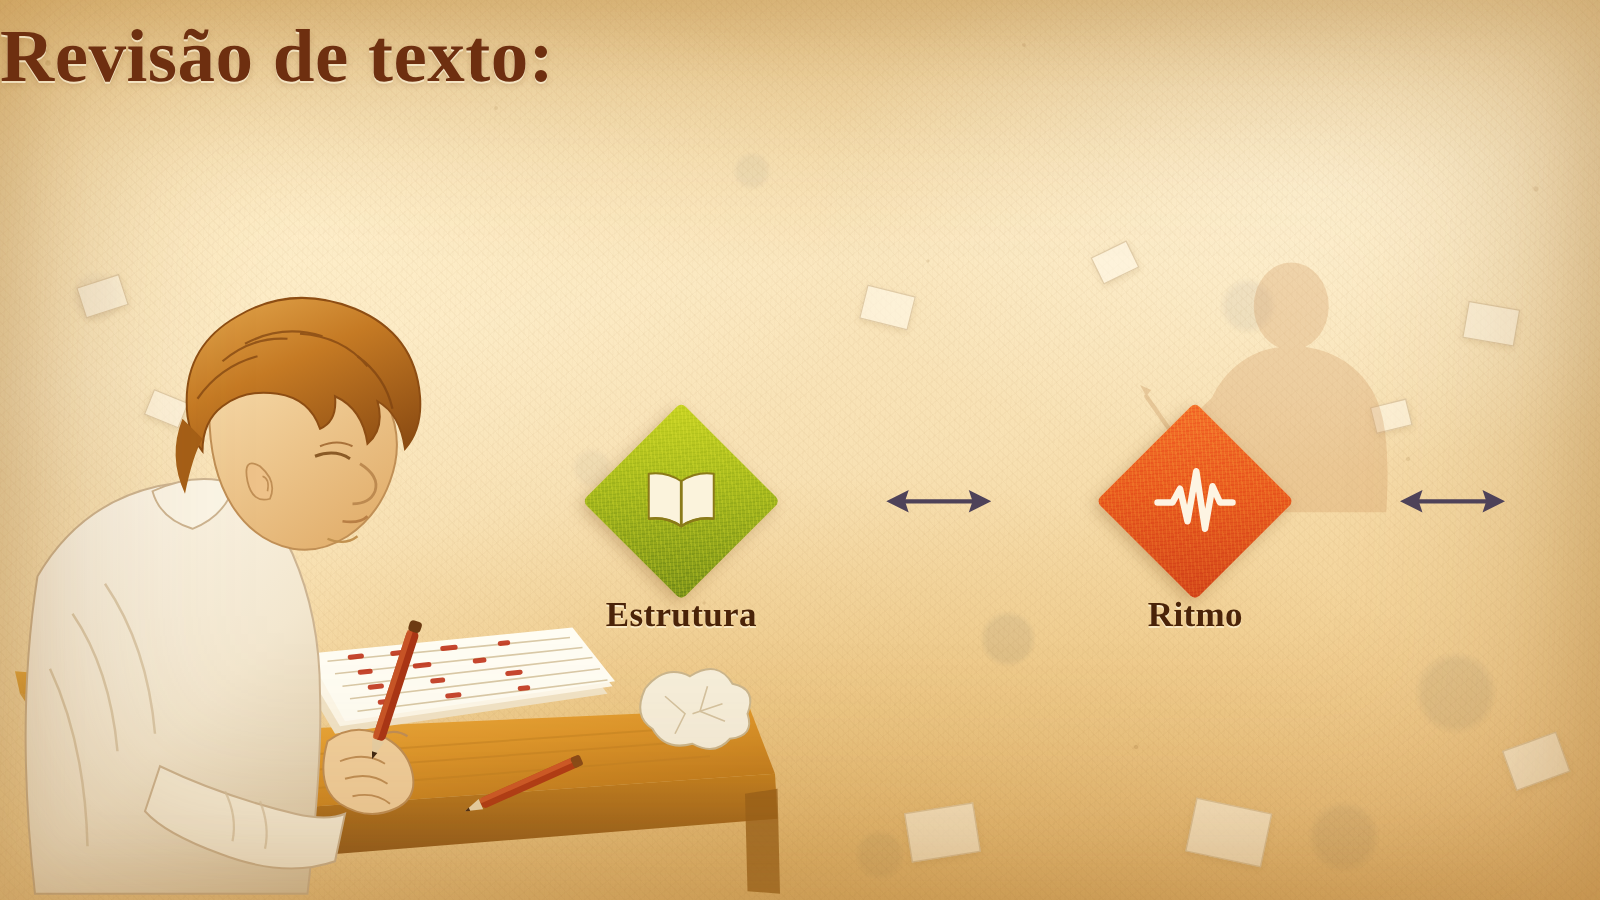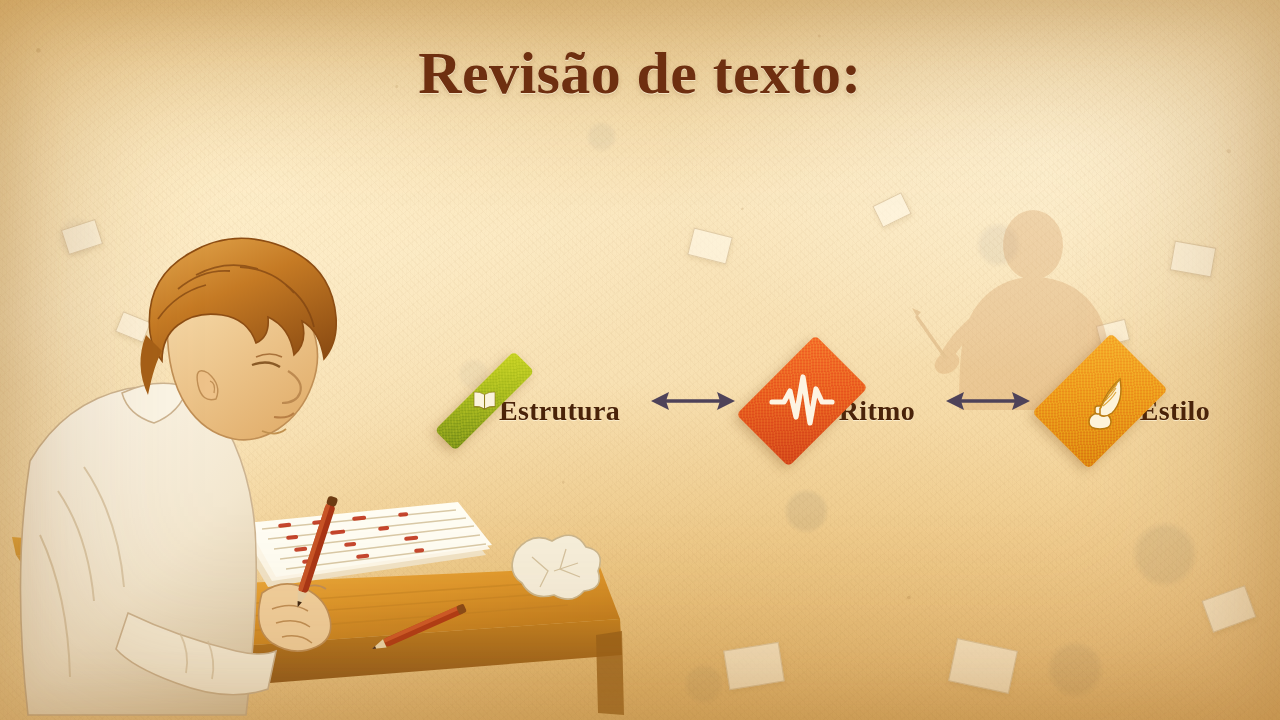--- a/index.html
+++ b/index.html
@@ -60,32 +60,32 @@
 
   
   .ghost{position:absolute;left:905px;top:205px;width:250px;height:205px;opacity:.30;}
   .ghost svg{width:100%;height:100%;display:block;}
 
   
   .writer{position:absolute;left:0;top:215px;width:640px;height:505px;}
   .writer svg{width:100%;height:100%;display:block;}
 
   
-  .titlewrap{position:absolute;left:0;top:0;width:1280px;text-align:center;z-index:6;margin-top:28px;}
+  .titlewrap{position:absolute;left:0;top:0;width:1280px;z-index:6;}
   .h1{font-size:60px;font-weight:700;color:#6e2f10;letter-spacing:.4px;
       margin-top:14px;line-height:1.06;
       text-shadow:0 1px 0 rgba(255,245,218,.7), 0 2px 5px rgba(120,70,25,.22);}
   .h2{font-size:42px;font-weight:700;color:#6b3214;letter-spacing:.2px;
       margin-top:13px;line-height:1.08;
       text-shadow:0 1px 0 rgba(255,245,218,.6), 0 2px 4px rgba(120,70,25,.18);}
 
   
   .flow{position:absolute;left:470px;top:345px;width:740px;height:200px;
         display:flex;align-items:flex-start;justify-content:space-between;z-index:5;}
-  .node{width:150px;display:flex;flex-direction:row;align-items:center;}
+  .node{width:150px;display:flex;flex-direction:column;align-items:center;}
   .dia{width:112px;height:112px;transform:rotate(45deg);
        border-radius:5px;position:relative;
        box-shadow:0 5px 12px rgba(125,80,30,.30);}
   .dia::after{content:"";position:absolute;inset:0;border-radius:5px;
       background-image:
         repeating-linear-gradient(41deg, rgba(255,255,255,.16) 0 1px, transparent 1px 3px),
         repeating-linear-gradient(-48deg, rgba(0,0,0,.13) 0 1px, transparent 1px 3px);
       mix-blend-mode:overlay;}
   .glyph{position:absolute;inset:0;transform:rotate(-45deg);
          display:flex;align-items:center;justify-content:center;z-index:2;}
@@ -334,37 +334,17 @@
     </div>
 
     <div class="arrow">
       <svg viewBox="0 0 92 26" xmlns="http://www.w3.org/2000/svg">
         <line x1="18" y1="13" x2="74" y2="13" stroke="#4e4259" stroke-width="3.4" stroke-linecap="round"></line>
         <path d="M4 13 L22 4 L19 13 L22 22 Z" fill="#4e4259"></path>
         <path d="M88 13 L70 4 L73 13 L70 22 Z" fill="#4e4259"></path>
       </svg>
     </div>
 
-    <div class="node">
-      <div class="dia" style="background:linear-gradient(135deg,#f6ab2b 0%,#ee9a1c 45%,#dd8410 100%);">
-        <span class="glyph">
-          <svg viewBox="0 0 72 72" xmlns="http://www.w3.org/2000/svg">
-            <g fill="#fdf3da" stroke="#b97a10" stroke-width="1.5">
-              <path d="M33 48 q-8 2-8 9 q0 7 11 7 q11 0 11-7 q0-7-8-9 z"></path>
-              <rect x="31" y="41" width="10" height="8" rx="2.5"></rect>
-            </g>
-            <path d="M36 44 q6-18 20-30 q4 22-8 34 q-7 5-12 2 z" fill="#fdf3da" stroke="#b97a10" stroke-width="1.5"></path>
-            <path d="M36 44 q8-16 20-30" fill="none" stroke="#c98b18" stroke-width="1.6"></path>
-            <g stroke="#d99a22" stroke-width="1.2" fill="none" opacity=".85">
-              <path d="M41 36 q7-6 11-13"></path>
-                <path d="M44 30 q6-5 9-11"></path>
-              <path d="M39 41 q8-6 13-14"></path>
-            </g>
-          </svg>
-        </span>
-      </div>
-      <div class="nlabel">Estilo</div>
-    </div>
 
   </div>
 
   <div class="vignette"></div>
 </div>
 
 </body></html>

